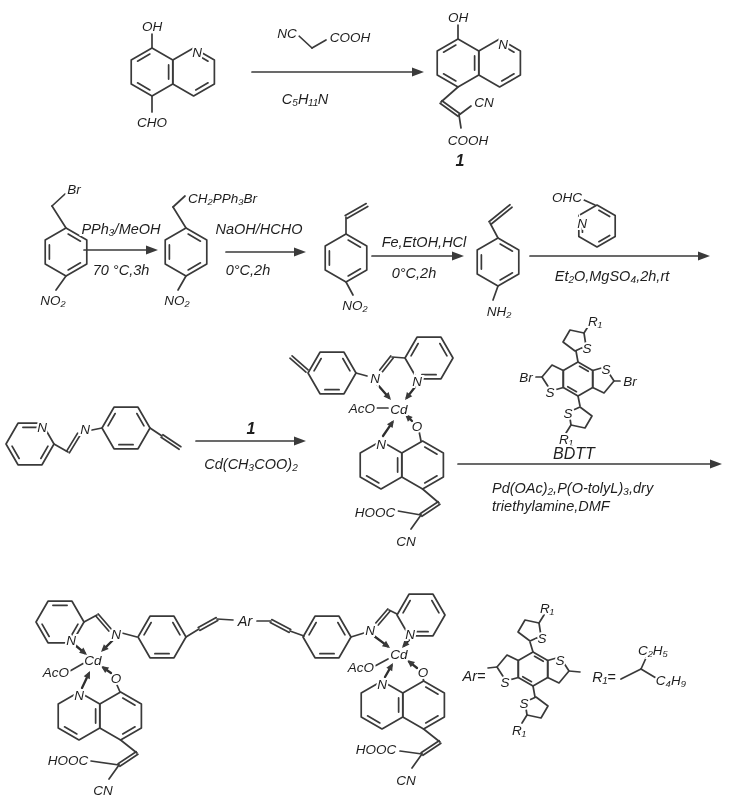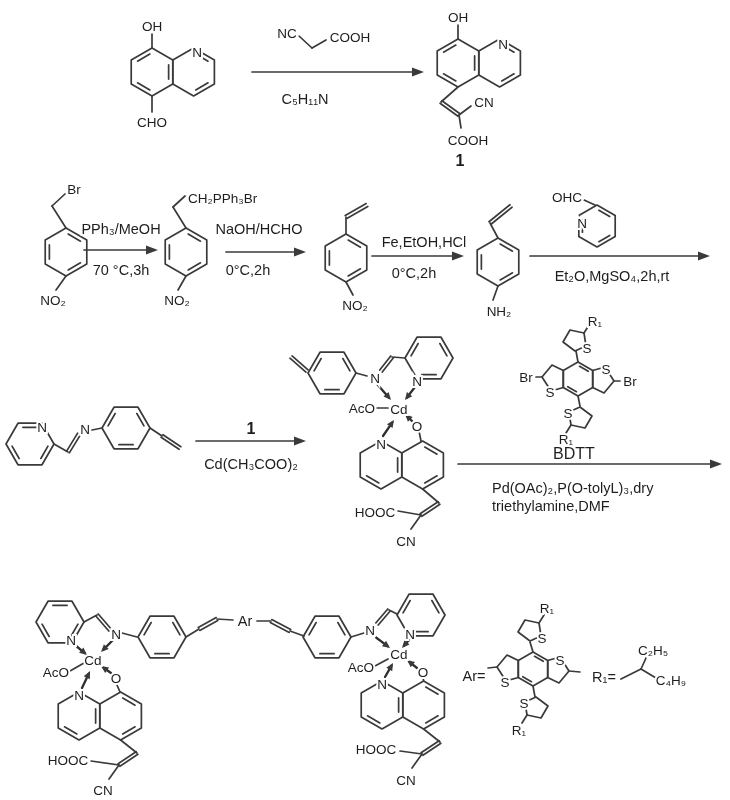--- a/index.html
+++ b/index.html
@@ -1,16 +1,16 @@
 <!DOCTYPE html>
 <html><head>
 <meta charset="utf-8">
 <style>
   html,body{margin:0;padding:0;background:#fff;}
-  #page{position:relative;width:730px;height:800px;background:#ffffff;overflow:hidden;}
+  #page{position:relative;width:730px;height:800px;background:#ffffff;overflow:hidden;font-style:italic;}
   svg{display:block;}
   .bond{stroke:#3a3a3a;stroke-width:1.7;fill:none;stroke-linecap:round;stroke-linejoin:round;}
   .coord{stroke:#2e2e2e;stroke-width:2.3;fill:none;stroke-linecap:round;}
   .head{fill:#3a3a3a;stroke:none;}
   text{font-family:"Liberation Sans","DejaVu Sans",sans-serif;font-size:13.5px;fill:#1e1e1e;
        stroke:#ffffff;stroke-width:4px;paint-order:stroke;text-anchor:middle;dominant-baseline:central;}
   .rg{font-size:14.5px;}
   .num{font-size:16px;font-weight:bold;}
   .bd{font-size:16px;}
   .start{text-anchor:start;}

